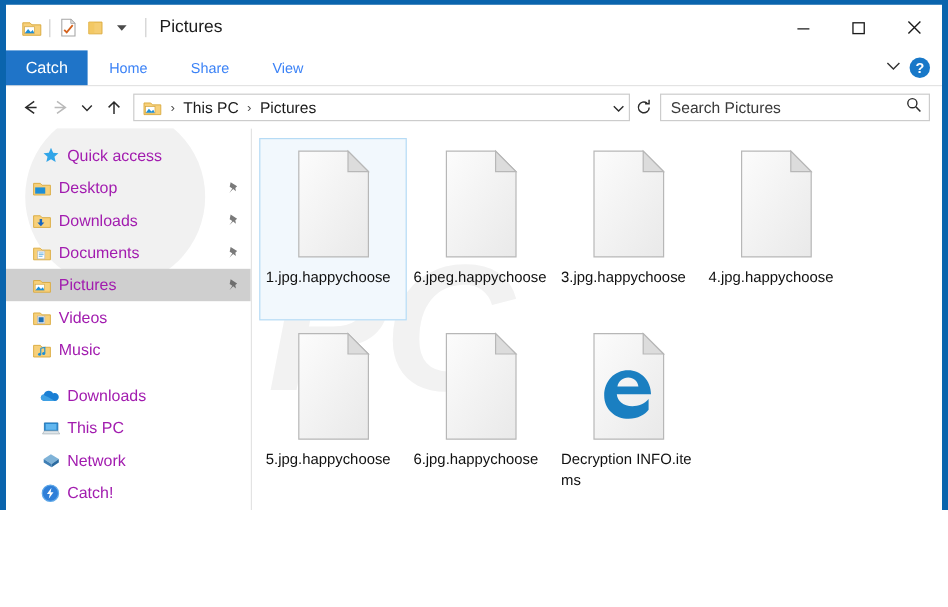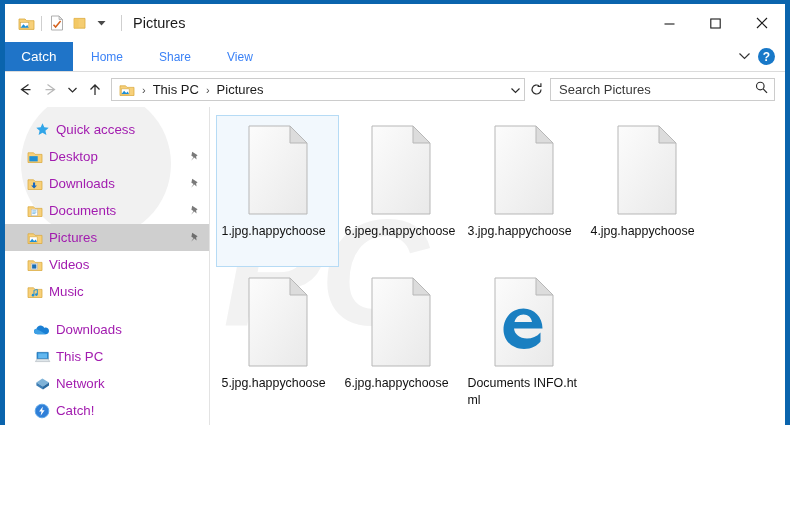--- a/index.html
+++ b/index.html
@@ -620,21 +620,21 @@
         </div>
 
         <div class="tile">
           <div class="tile-icon">
             <svg width="68" height="92" viewBox="0 0 68 92">
               <path d="M5 2 L46 2 L63 19 L63 90 L5 90 Z" fill="url(#pg)" stroke="#b7b7b7" stroke-width="1"></path>
               <path d="M46 2 L63 19 L46 19 Z" fill="#dcdcdc" stroke="#b7b7b7" stroke-width="1"></path>
               <path d="M52.5 52.5 C52.5 41 44 32.5 33.5 32.5 C22 32.5 13.5 41.5 13.5 53.5 C13.5 65 22.5 73 34 73 C41.5 73 47.5 69.5 50.5 65.5 L50.5 56.5 C47 60.5 42 62.5 37 62.5 C29.5 62.5 24.5 58 24 52.5 L52.5 52.5 Z M24.5 46 C25.5 41.5 29 38.5 33.5 38.5 C38 38.5 41.5 41.5 42 46 Z" fill="#1a7fc1"></path>
             </svg>
           </div>
-          <div class="tile-label">Documents INFO.html</div>
+          <div class="tile-label">Decryption INFO.items</div>
         </div>
 
       </div>
     </div>
   </div>
 
   <div class="statusbar">
     <span class="status-text">7 items</span>
     <div class="view-btns">
       <div class="view-btn">

